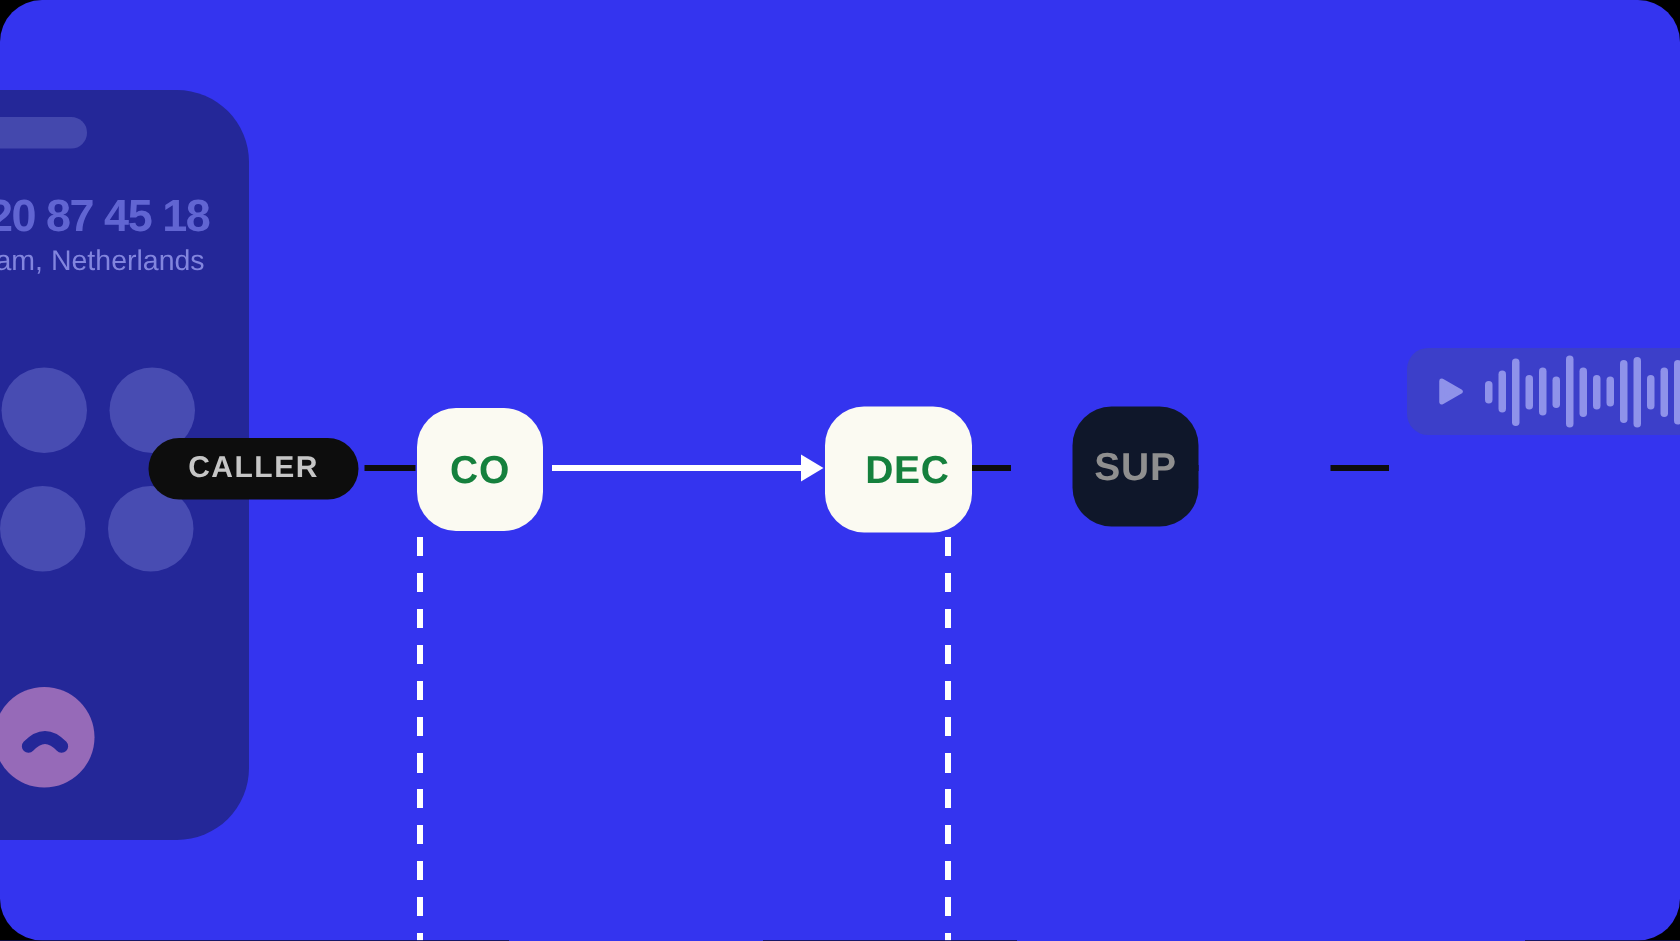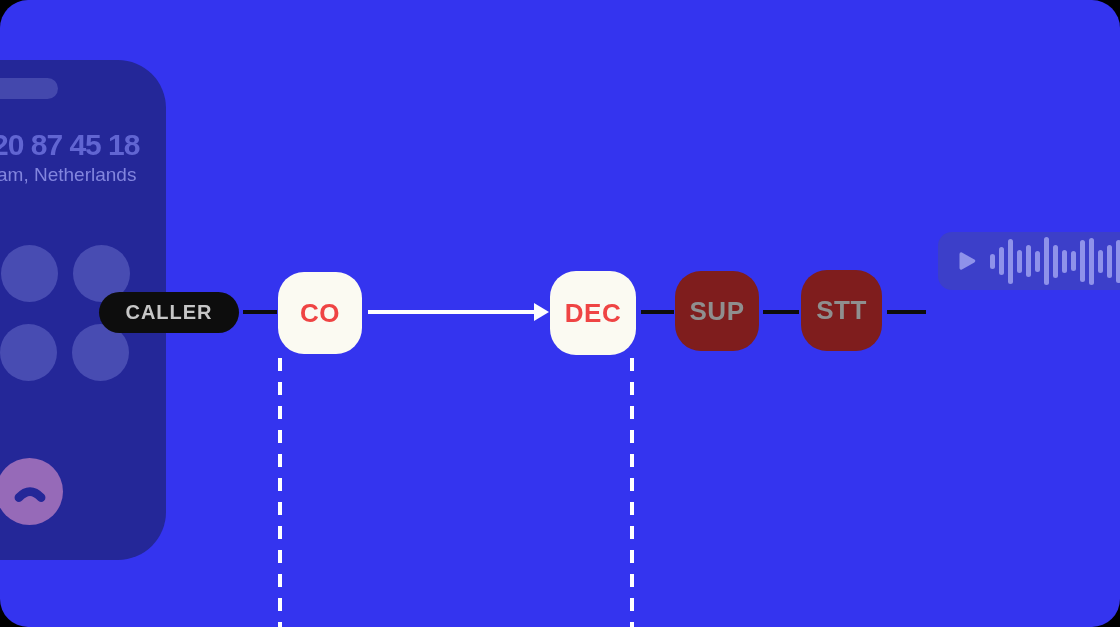--- a/index.html
+++ b/index.html
@@ -35,24 +35,24 @@
     display:flex;align-items:center;justify-content:center;
     color:#c6c6c6;font-size:20px;font-weight:bold;letter-spacing:1px;z-index:3;
   }
   .pill-caller{left:99px;top:292px;width:140px;}
   .pill-aibot{left:928px;top:292px;width:137px;height:40px;border-radius:20px;font-size:22px;}
   .card{
     position:absolute;border-radius:26px;
     display:flex;align-items:center;justify-content:center;
     font-size:26px;font-weight:bold;letter-spacing:0.5px;z-index:2;
   }
-  .card-light{background:#fbfaf2;color:#ef4444;}
-  .card-dark{background:#7f1d1d;color:#8f8f8f;}
+  .card-light{background:#fbfaf2;color:#15803d;}
+  .card-dark{background:#0f172a;color:#8f8f8f;margin-left:40px;}
   .card-co{left:278px;top:272px;width:84px;height:82px;}
-  .card-dec{left:550px;top:271px;width:86px;height:84px;}
+  .card-dec{left:550px;top:271px;width:86px;height:84px;padding-left:12px;}
   .card-sup{left:675px;top:271px;width:84px;height:80px;}
   .card-stt{left:801px;top:270px;width:81px;height:81px;}
   .conn{position:absolute;height:4px;background:#0d0d0d;top:310px;}
   .c1{left:243px;width:34px;} .c2{left:641px;width:33px;}
   .c3{left:763px;width:36px;} .c4{left:887px;width:39px;}
   .arrow-line{position:absolute;left:368px;top:310px;width:169px;height:4px;background:#ffffff;}
   .arrow-head{
     position:absolute;left:534px;top:303px;width:0;height:0;
     border-left:15px solid #ffffff;border-top:9px solid transparent;border-bottom:9px solid transparent;
   }
@@ -111,23 +111,20 @@
   </div>
 
   <div class="conn c2"></div>
 
   <div class="card card-dark card-sup">
     <span>SUP</span>
   </div>
 
   <div class="conn c3"></div>
 
-  <div class="card card-dark card-stt">
-    <span>STT</span>
-  </div>
 
   <div class="conn c4"></div>
 
 
   <div class="dash-line dash-co"></div>
   <div class="dash-line dash-dec"></div>
 
   <div class="audio-player">
     <div class="play-btn">
       <span style="display:flex;">

